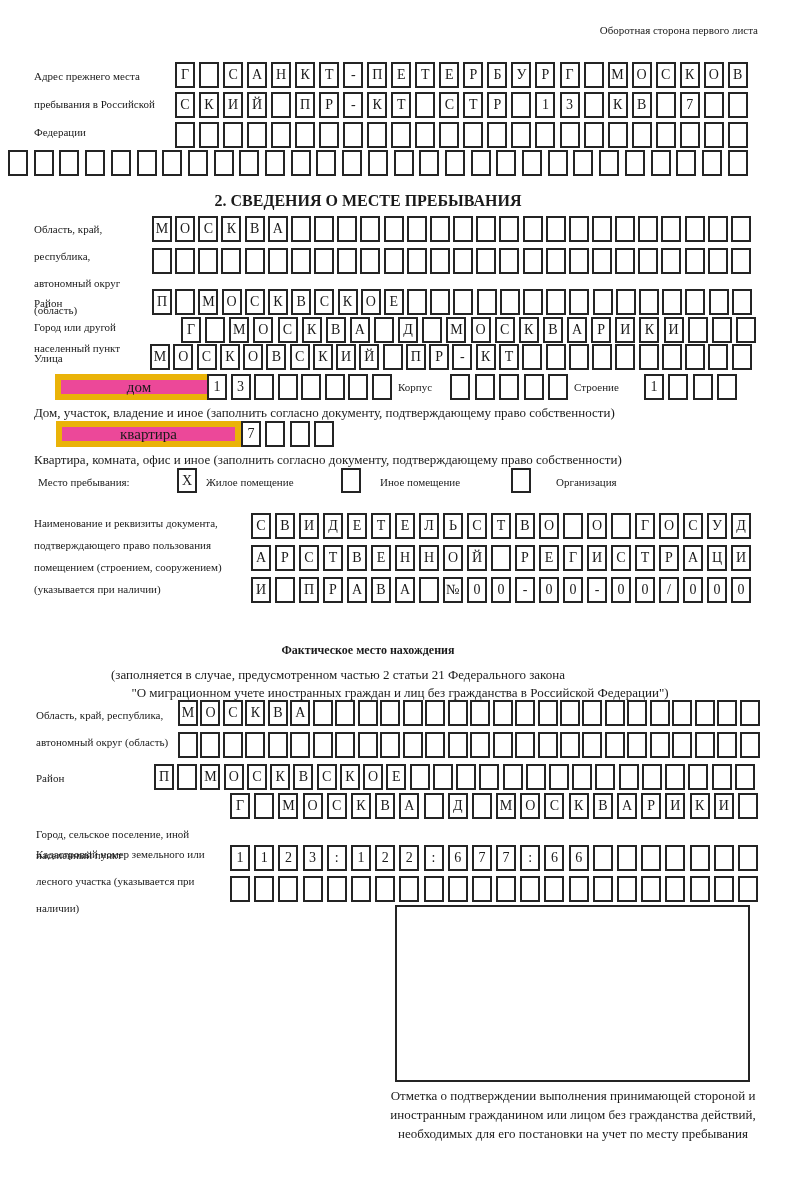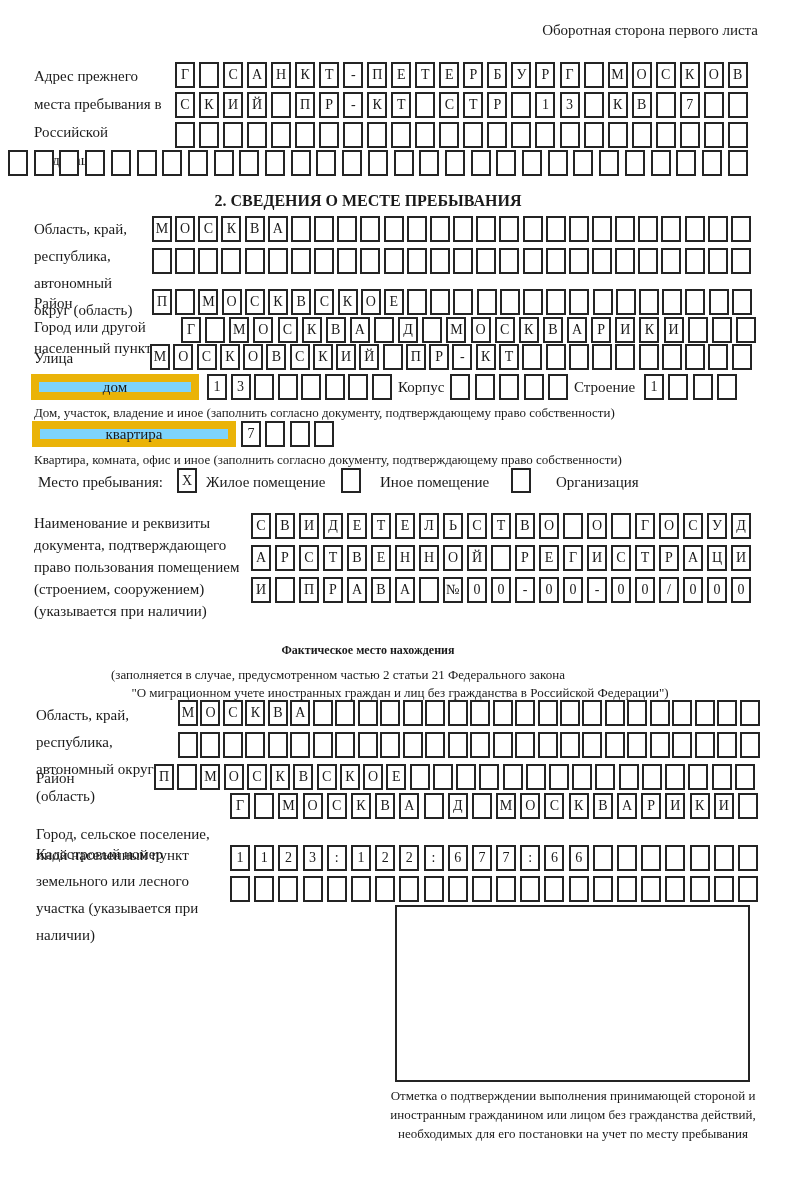--- a/index.html
+++ b/index.html
@@ -1,28 +1,28 @@
 <!DOCTYPE html>
 <html><head>
 <meta charset="utf-8">
 <style>
   html,body{margin:0;padding:0;background:#fff;}
   .page{position:relative;width:800px;height:1180px;background:#fff;overflow:hidden;
         font-family:"Liberation Serif","DejaVu Serif",serif;color:#1a1a1a;}
   .abs{position:absolute;}
-  .lbl{font-size:15px;line-height:21px;}
+  .lbl{font-size:11px;line-height:21px;}
   .note{font-size:13px;line-height:17px;}
   .title{font-weight:bold;font-size:16px;text-align:center;width:736px;left:0;}
   .center{text-align:center;}
   .boxrow{display:flex;justify-content:space-between;}
   .cell{width:20px;height:26px;box-sizing:border-box;border:2px solid #242424;
         display:flex;align-items:center;justify-content:center;
         font-size:14px;line-height:1;background:#fff;flex:0 0 auto;}
-  .typebox{box-sizing:border-box;border:8px solid #eab308;height:26px;
-        display:flex;align-items:center;justify-content:center;font-size:15px;background:#7dd3fc;}
+  .typebox{box-sizing:border-box;border:6px solid #eab308;height:26px;
+        display:flex;align-items:center;justify-content:center;font-size:15px;background:#ec4899;margin-left:24px;}
   .cbox{width:20px;height:25px;box-sizing:border-box;border:2px solid #242424;
         display:flex;align-items:center;justify-content:center;font-size:14px;background:#fff;}
   .stampbox{box-sizing:border-box;border:2px solid #242424;background:#fff;}
 </style>
 </head>
 <body>
 
 <div class="page">
 
   <div class="abs lbl" style="top:20px;right:42px;">Оборотная сторона первого листа</div>
@@ -307,21 +307,21 @@
     </div>
   <div class="abs lbl" style="left:574px;top:377px;">Строение</div>
   <div class="abs boxrow" style="left:644px;top:374px;width:93px;">
       <span class="cell">1</span>
       <span class="cell"></span>
       <span class="cell"></span>
       <span class="cell"></span>
     </div>
   <div class="abs note" style="left:34px;top:404px;">Дом, участок, владение и иное (заполнить согласно документу, подтверждающему право собственности)</div>
 
-  <div class="abs typebox" style="left:32px;top:421px;width:204px;">квартира</div>
+  <div class="abs typebox" style="left:32px;top:421px;width:185px;">квартира</div>
   <div class="abs boxrow" style="left:241px;top:421px;width:93px;">
       <span class="cell">7</span>
       <span class="cell"></span>
       <span class="cell"></span>
       <span class="cell"></span>
     </div>
   <div class="abs note" style="left:34px;top:451px;">Квартира, комната, офис и иное (заполнить согласно документу, подтверждающему право собственности)</div>
 
   <div class="abs lbl" style="left:38px;top:472px;">Место пребывания:</div>
   <div class="abs cbox" style="left:177px;top:468px;">X</div>

